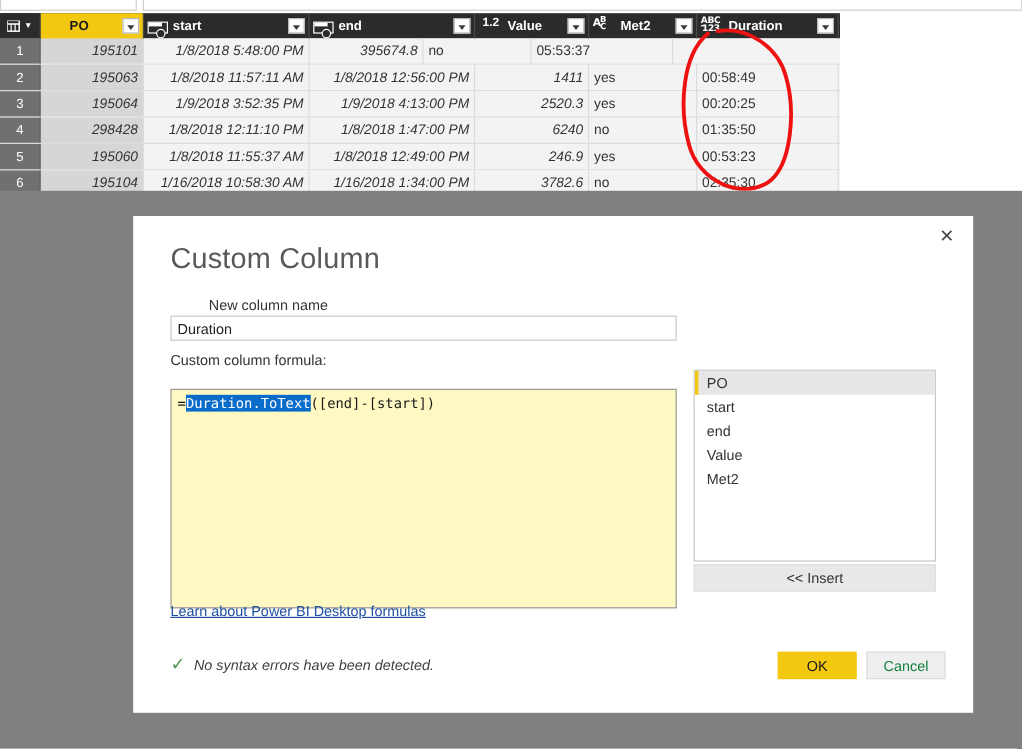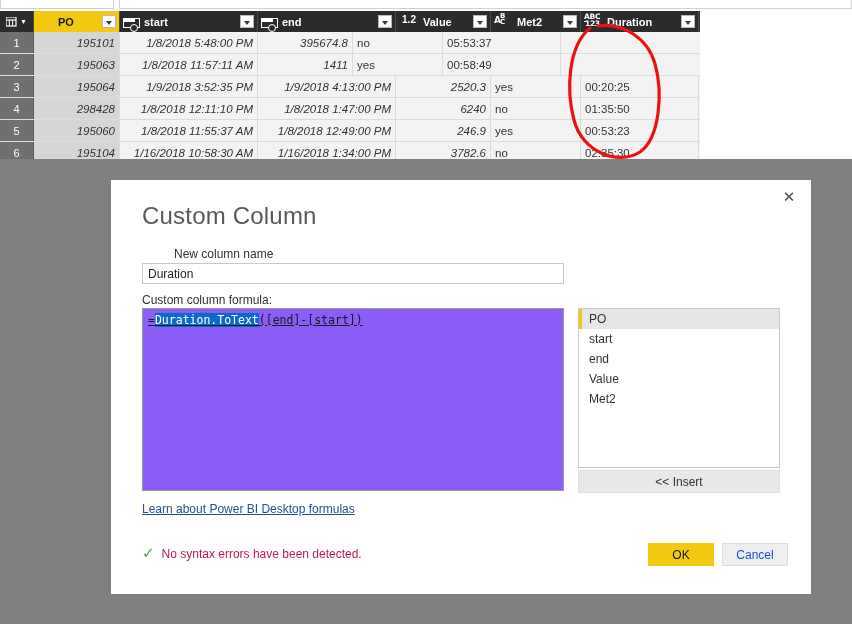--- a/index.html
+++ b/index.html
@@ -281,32 +281,31 @@
     color: #222222;
     padding: 0 5px;
     outline: none;
   }
   .lbl-formula {
     position: absolute;
     left: 31px; top: 113px;
   }
   .formula-box {
     position: absolute;
-    left: 31px; top: 128px;
+    left: 31px; top: 144px;
     width: 422px; height: 183px;
     border: 1px solid #9a9a9a;
-    background: #8b5cf6;
+    background: #fef9c3;
     box-sizing: border-box;
     padding: 4px 5px;
     font-family: "DejaVu Sans Mono", monospace;
     font-size: 11.5px;
     color: #1a1a1a;
     line-height: 15px;
     overflow: hidden;
-    text-decoration: underline;
   }
   .fx-eq { color: #1a1a1a; }
   .fx-sel {
     background: #0a6cca;
     color: #ffffff;
   }
   .learn-link {
     position: absolute;
     left: 31px; top: 322px;
     font-size: 12px;
@@ -369,21 +368,21 @@
     display: flex;
     align-items: center;
   }
   .check-icon {
     color: #4a9c53;
     font-size: 15px;
     margin-right: 7px;
     line-height: 1;
     font-family: "DejaVu Sans", sans-serif;
   }
-  .status-text { font-size: 12px; color: #be185d; }
+  .status-text { font-size: 12px; color: #404040; font-style: italic; }
 
   .btn-ok {
     position: absolute;
     left: 537px; top: 363px;
     width: 66px; height: 23px;
     background: #f2c811;
     border: none;
     font-family: "Liberation Sans", sans-serif;
     font-size: 12px;
     color: #1a1a1a;
@@ -391,21 +390,21 @@
   }
   .btn-cancel {
     position: absolute;
     left: 611px; top: 363px;
     width: 66px; height: 23px;
     background: #eeeeee;
     border: 1px solid #dcdcdc;
     box-sizing: border-box;
     font-family: "Liberation Sans", sans-serif;
     font-size: 12px;
-    color: #1d4ed8;
+    color: #15803d;
     cursor: pointer;
   }
 </style>
 </head>
 <body>
 
 <div class="ribbon-sliver">
   <div class="ribbon-box-a"></div>
   <div class="ribbon-box-b"></div>
 </div>
@@ -470,20 +469,21 @@
         <div class="gr-cell numeric selcol" style="width: 86px; flex: 0 0 86px;">195101</div>
         <div class="gr-cell numeric" style="width: 138px; flex: 0 0 138px;">1/8/2018 5:48:00 PM</div>
         <div class="gr-cell numeric" style="width: 95px; flex: 0 0 95px;">395674.8</div>
         <div class="gr-cell" style="font-style: normal; width: 90px; flex: 0 0 90px;">no</div>
         <div class="gr-cell" style="font-style: normal; width: 118px; flex: 0 0 118px;">05:53:37</div>
       </div>
       <div class="grid-row">
         <div class="gr-cell rownum">2</div>
         <div class="gr-cell numeric selcol" style="width: 86px; flex: 0 0 86px;">195063</div>
         <div class="gr-cell numeric" style="width: 138px; flex: 0 0 138px;">1/8/2018 11:57:11 AM</div>
+        <div class="gr-cell numeric" style="width: 138px; flex: 0 0 138px;">1/8/2018 12:56:00 PM</div>
         <div class="gr-cell numeric" style="width: 95px; flex: 0 0 95px;">1411</div>
         <div class="gr-cell" style="font-style: normal; width: 90px; flex: 0 0 90px;">yes</div>
         <div class="gr-cell" style="font-style: normal; width: 118px; flex: 0 0 118px;">00:58:49</div>
       </div>
       <div class="grid-row">
         <div class="gr-cell rownum">3</div>
         <div class="gr-cell numeric selcol" style="width: 86px; flex: 0 0 86px;">195064</div>
         <div class="gr-cell numeric" style="width: 138px; flex: 0 0 138px;">1/9/2018 3:52:35 PM</div>
         <div class="gr-cell numeric" style="width: 138px; flex: 0 0 138px;">1/9/2018 4:13:00 PM</div>
         <div class="gr-cell numeric" style="width: 95px; flex: 0 0 95px;">2520.3</div>

